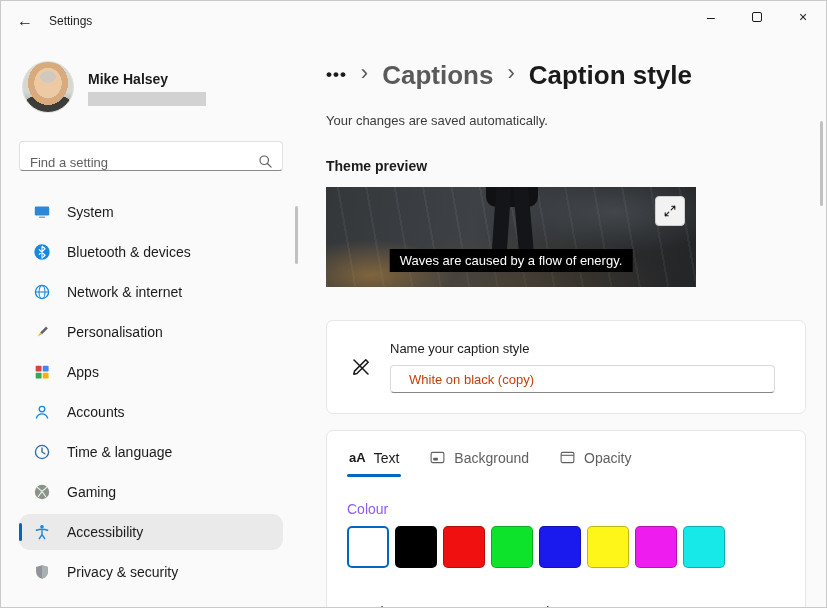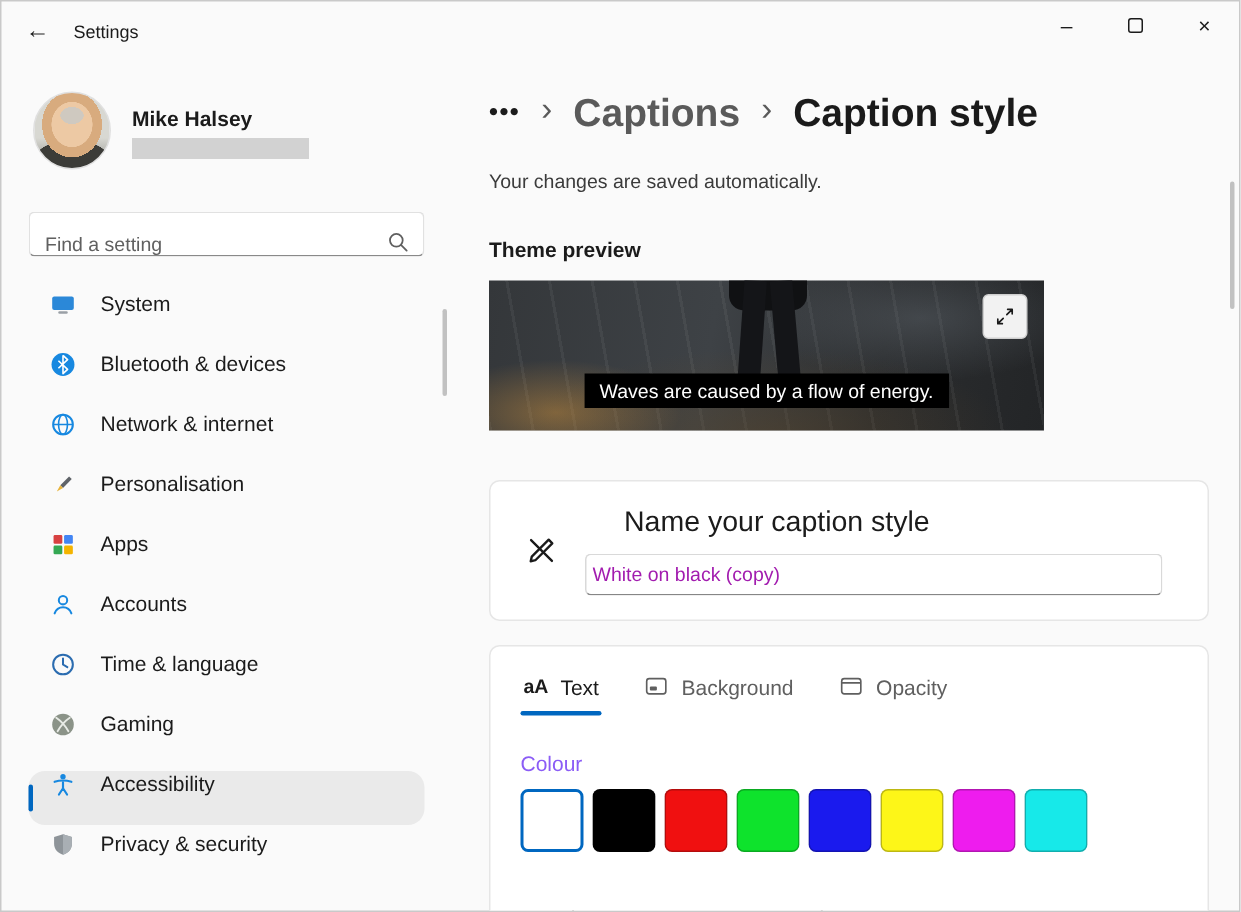--- a/index.html
+++ b/index.html
@@ -34,21 +34,21 @@
   .user-meta { margin-left:14px; padding-top:10px; }
   .user-name { font-size:14px; font-weight:bold; }
   .user-sub { width:118px; height:14px; background:#d2d2d2; margin-top:5px; }
   
   .search-box { margin-top:28px; height:30px; background:#ffffff; border:1px solid #e1e1e1;
     border-bottom-color:#898989; border-radius:4px; display:flex; align-items:flex-end; padding:0 8px 0 10px; }
   .search-box input { flex:1; border:none; outline:none; font-size:13px; color:#1b1b1b; background:transparent; }
   .search-box input::placeholder { color:#606060; }
   
   .nav { margin-top:23px; }
-  .nav-item { height:36px; margin-bottom:4px; display:flex; align-items:flex-start; gap:16px;
+  .nav-item { height:36px; margin-bottom:4px; display:flex; align-items:center; gap:16px;
     padding-left:14px; border-radius:5px; position:relative; cursor:pointer; font-size:14px; }
   .nav-item.selected { background:#eaeaea;border-radius:11px; }
   .nav-item.selected::before { content:""; position:absolute; left:0; top:9px; width:3px; height:18px;
     border-radius:2px; background:#0067c0; }
   .nav-item svg { flex:0 0 18px; }
   
   .main { flex:1; padding:16px 0 0 25px; position:relative; }
   .main-scrollbar { position:absolute; right:3px; top:80px; width:3px; height:85px; background:#c1c1c1; border-radius:2px; }
   .breadcrumb { display:flex; align-items:center; gap:14px; height:36px; }
   .bc-ellipsis { font-size:17px; font-weight:bold; letter-spacing:1px; color:#1b1b1b; cursor:pointer; }
@@ -71,23 +71,23 @@
   .torso { position:absolute; top:-6px; left:160px; width:52px; height:26px; background:#101113; border-radius:0 0 10px 10px; }
   .expand-btn { position:absolute; top:9px; right:11px; width:30px; height:30px; background:#f2f2f2;
     border:1px solid #cfcfcf; border-radius:4px; display:flex; align-items:center; justify-content:center; cursor:pointer; }
   .caption-chip { position:absolute; left:50%; transform:translateX(-50%); bottom:15px; background:#000;
     color:#fff; font-size:13px; padding:4px 10px; white-space:nowrap; }
   
   .card { width:480px; background:#ffffff; border:1px solid #e6e6e6; border-radius:7px; }
   .name-card { margin-top:33px; height:94px; display:flex; align-items:center; padding:0 30px 0 22px; }
   .name-card .style-icon { flex:0 0 24px; margin-right:17px; }
   .name-fields { flex:1; }
-  .name-label { font-size:19px; margin-bottom:9px;margin-left:26px; }
+  .name-label { font-size:13px; margin-bottom:9px; }
   .name-input { width:100%; height:28px; border:1px solid #d9d9d9; border-bottom-color:#868686;
-    border-radius:4px; font-size:13px; padding:0 4px; color:#a21caf; background:#fff;
+    border-radius:4px; font-size:13px; padding:0 18px; color:#c2410c; background:#fff;
     font-family:"Liberation Sans", sans-serif; }
   .options-card { margin-top:16px; height:200px; padding:0 20px; }
   
   .tabs { display:flex; gap:26px; padding-top:12px; }
   .tab { display:flex; align-items:center; gap:8px; font-size:14px; color:#5f5f5f;
     padding:6px 2px 11px 2px; position:relative; cursor:pointer; }
   .tab .aA { font-size:13px; font-weight:bold; color:#1b1b1b; }
   .tab.selected { color:#1b1b1b; }
   .tab.selected::after { content:""; position:absolute; left:0; right:0; bottom:0; height:3px;
     border-radius:2px; background:#0067c0; }

